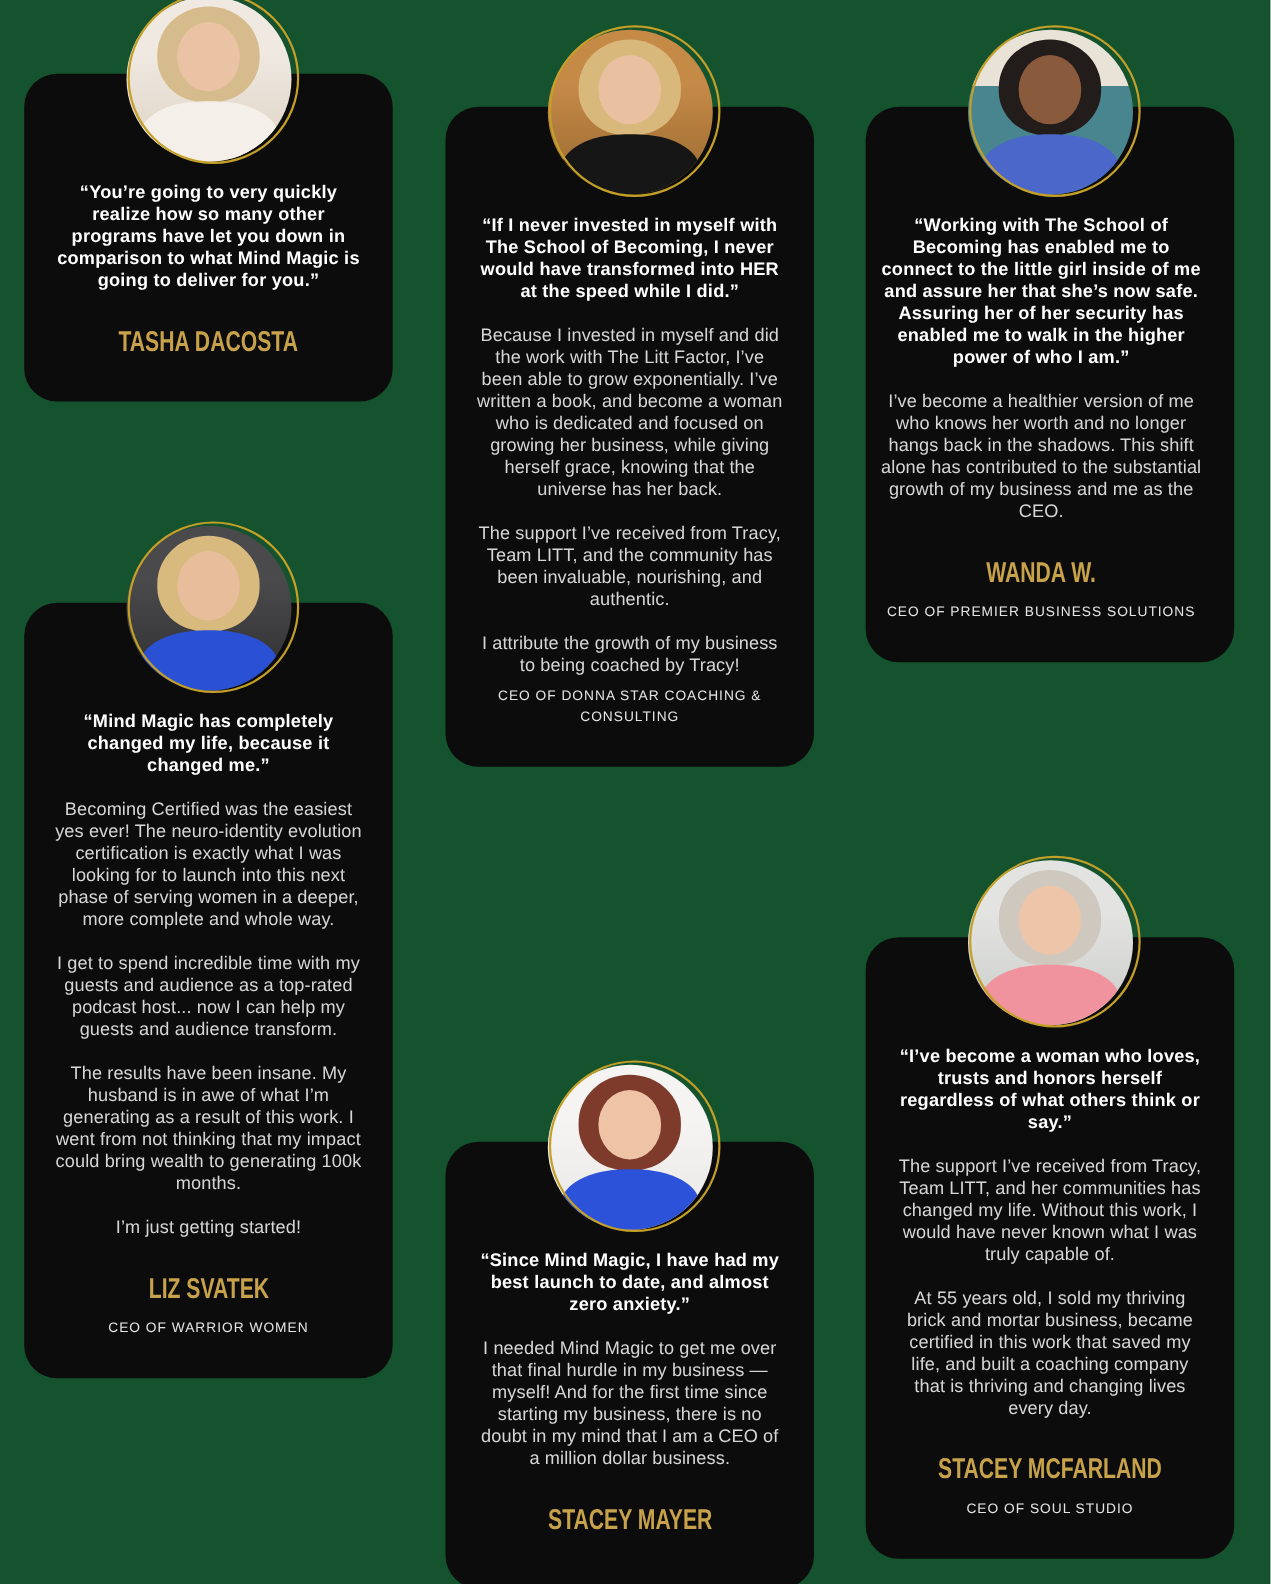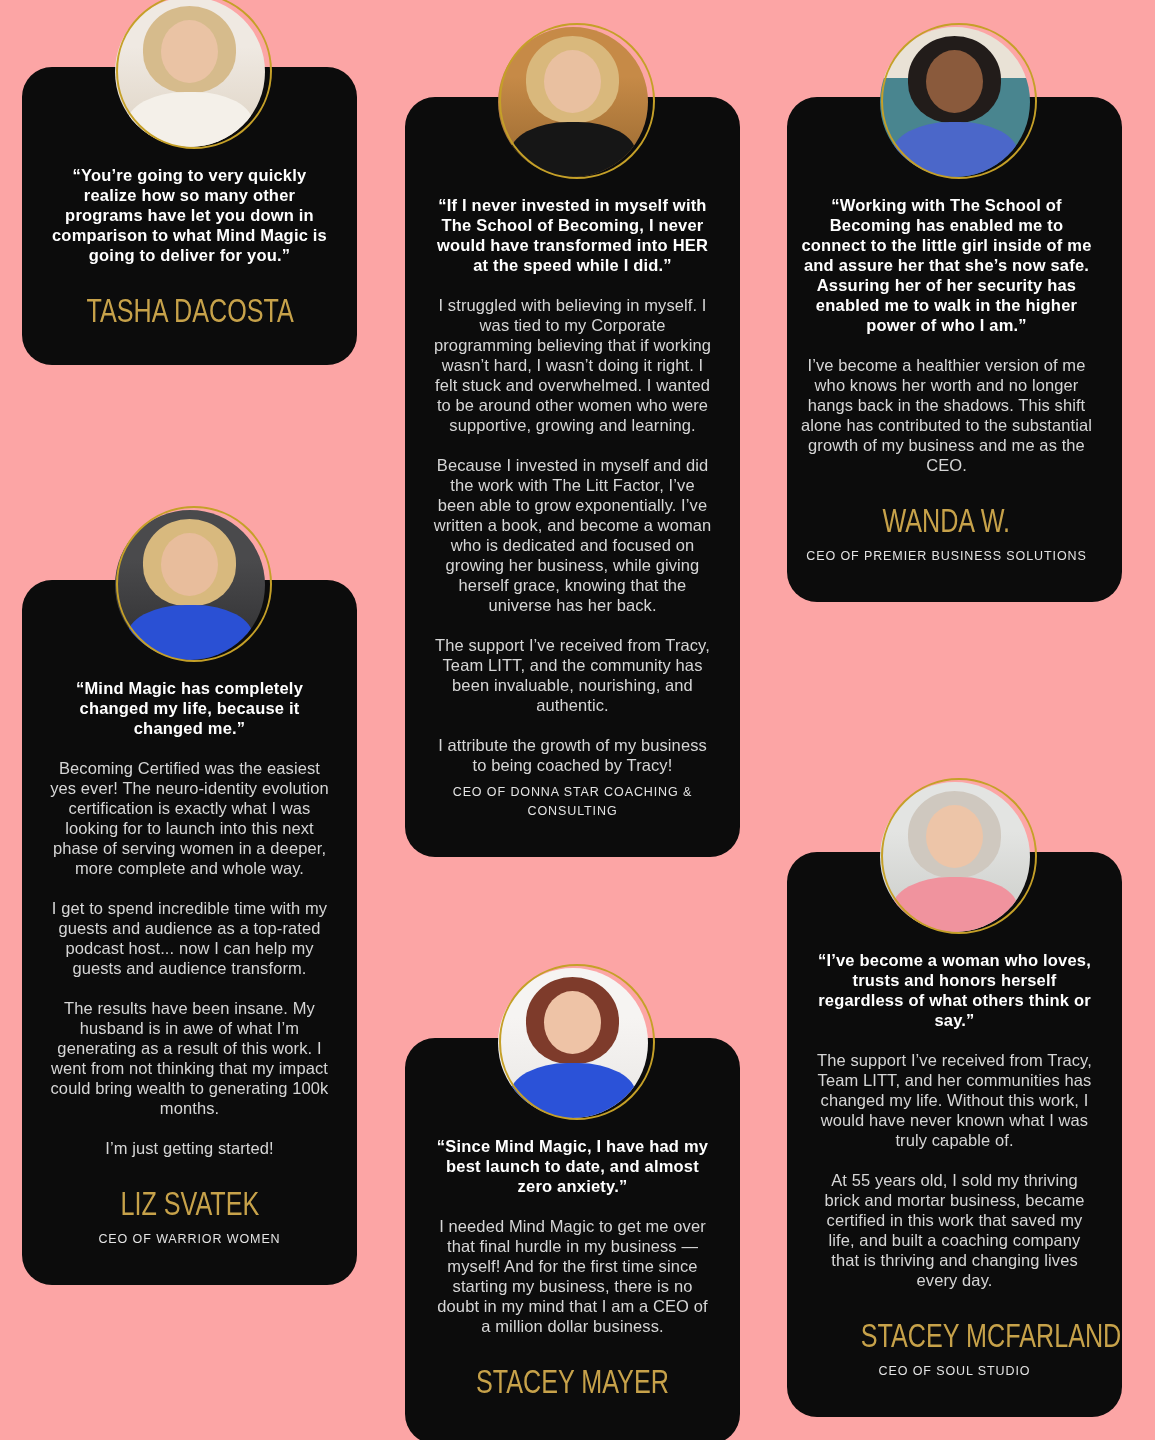--- a/index.html
+++ b/index.html
@@ -1,26 +1,26 @@
 <!DOCTYPE html>
 <html><head>
 <meta charset="utf-8">
 <style>
   html,body{margin:0;padding:0;background:#ffffff;}
   .canvas{
-    position:relative;width:1155px;height:1440px;background:#fca5a5;
+    position:relative;width:1155px;height:1440px;background:#14532d;
     font-family:"Liberation Sans",sans-serif;overflow:hidden;
   }
   .card{
     position:absolute;width:335px;box-sizing:border-box;
     background:#0c0c0c;border-radius:30px;color:#ffffff;text-align:center;
     padding:98px 28px 36px 28px;
   }
   .card-1{left:22px;top:67px;}
-  .card-2{left:22px;top:580px;}
+  .card-2{left:22px;top:548px;}
   .card-3{left:405px;top:97px;}
   .card-4{left:405px;top:1038px;}
   .card-5{left:787px;top:97px;padding-left:12px;}
   .card-6{left:787px;top:852px;}
 
   
   .avatar{
     position:absolute;top:-70px;left:50%;margin-left:-75px;
     width:150px;height:150px;border-radius:50%;overflow:hidden;
     background:linear-gradient(180deg,var(--bg_top) 0%,var(--bg_top) 33%,var(--bg_bottom) 100%);
@@ -43,22 +43,22 @@
   .quote{
     margin:0;font-weight:bold;color:#ffffff;
     font-size:16.5px;line-height:20px;letter-spacing:.2px;
   }
   .body-block{margin:0;}
   .para{
     margin:20px 0 0 0;color:#d6d6d6;
     font-size:16.5px;line-height:20px;letter-spacing:.1px;
   }
   .name{
-    margin:26px 0 0 0;color:#c7a24a;font-weight:normal;
-    font-size:34px;line-height:38px;letter-spacing:0;white-space:nowrap;
+    margin:26px 0 0 0;color:#c7a24a;font-weight:bold;
+    font-size:26px;line-height:38px;letter-spacing:0;white-space:nowrap;
   }
   .name span{display:inline-block;transform:scaleX(.74);transform-origin:50% 50%;}
   .person-title{
     margin:8px 0 0 0;color:#e4e4e4;
     font-size:12.5px;line-height:19px;letter-spacing:.9px;text-transform:uppercase;
   }
 </style>
 </head>
 <body>
 
@@ -95,21 +95,20 @@
 
   <article class="card card-3">
     <div class="avatar" style="--bg_top: #c68a47; --bg_bottom: #96672f; --hair: #d9b87c; --skin: #e9c0a0; --clothing: #161616;">
       <div class="p-hair"></div>
       <div class="p-head"></div>
       <div class="p-torso"></div>
     </div>
     <div class="ring"></div>
     <p class="quote">“If I never invested in myself with The School of Becoming, I never would have transformed into HER at the speed while I did.”</p>
     <div class="body-block">
-        <p class="para">I struggled with believing in myself. I was tied to my Corporate programming believing that if working wasn’t hard, I wasn’t doing it right. I felt stuck and overwhelmed. I wanted to be around other women who were supportive, growing and learning.</p>
         <p class="para">Because I invested in myself and did the work with The Litt Factor, I’ve been able to grow exponentially. I’ve written a book, and become a woman who is dedicated and focused on growing her business, while giving herself grace, knowing that the universe has her back.</p>
         <p class="para">The support I’ve received from Tracy, Team LITT, and the community has been invaluable, nourishing, and authentic.</p>
         <p class="para">I attribute the growth of my business to being coached by Tracy!</p>
       </div>
     <p class="person-title">CEO OF DONNA STAR COACHING &amp; CONSULTING</p>
   </article>
 
   <article class="card card-4">
     <div class="avatar" style="--bg_top: #f6f4f2; --bg_bottom: #e9e7e5; --hair: #7e3b2b; --skin: #eec3a6; --clothing: #2b52d8;">
       <div class="p-hair"></div>

